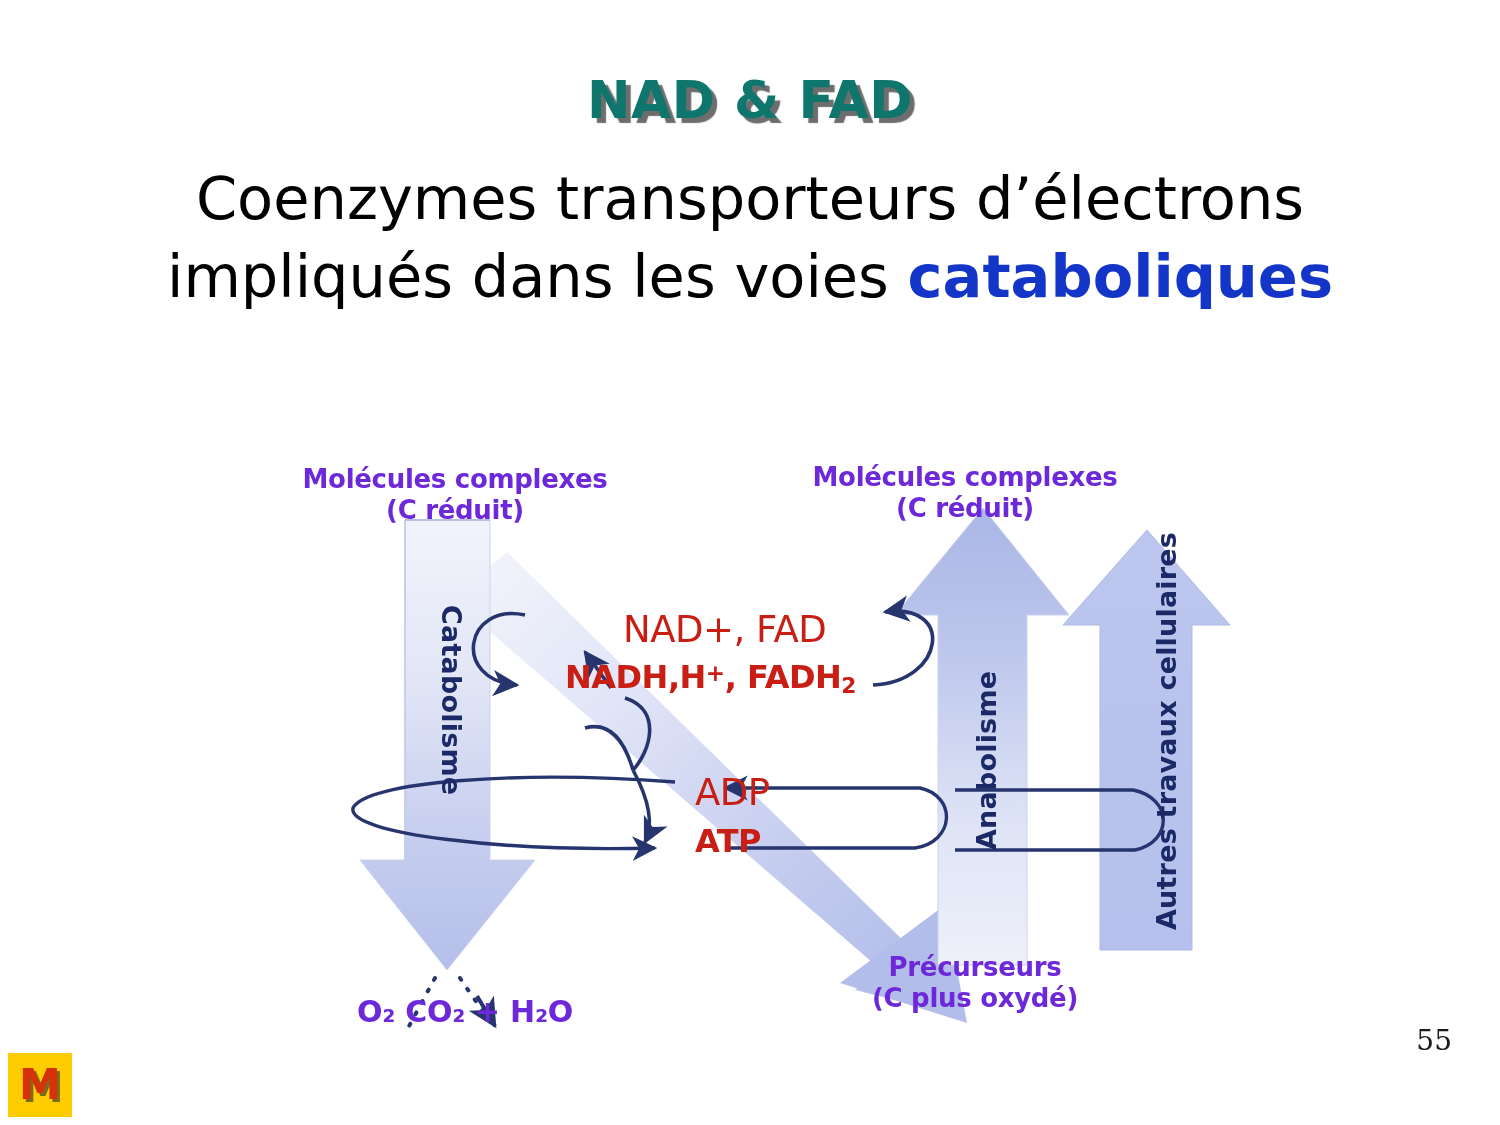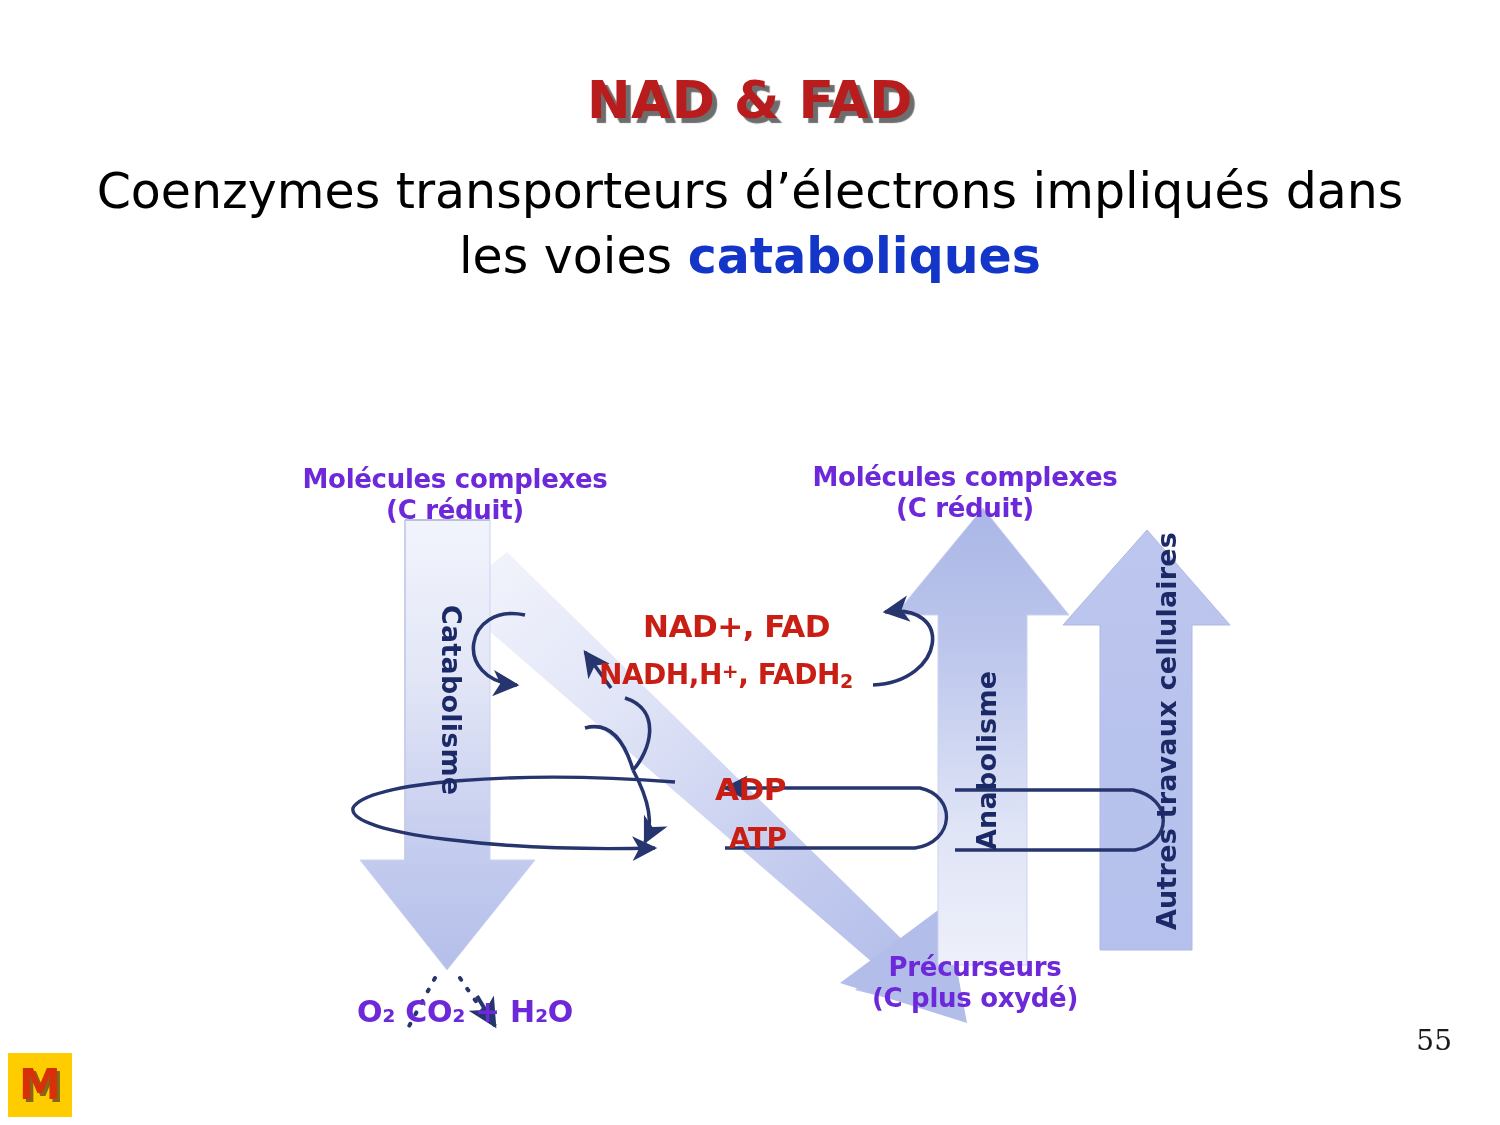--- a/index.html
+++ b/index.html
@@ -19,33 +19,33 @@
   .slide-title {
     position: absolute;
     top: 70px;
     left: 0;
     width: 1500px;
     text-align: center;
     font-family: "DejaVu Sans", "Liberation Sans", sans-serif;
     font-weight: bold;
     font-size: 52px;
     letter-spacing: 0.5px;
-    color: #b91c1c;
+    color: #0f766e;
     text-shadow: 5px 5px 1px rgba(60,60,60,0.75);
   }
 
   
   .slide-body {
     position: absolute;
     top: 160px;
     left: 75px;
     width: 1350px;
     text-align: center;
     font-family: "DejaVu Sans", "Liberation Sans", sans-serif;
-    font-size: 49px;
+    font-size: 59px;
     line-height: 1.32;
     color: #000000;
   }
   .slide-body .l3 { display: block; margin-top: 26px; }
   .kw-catabolic {
     color: #1436c8;
     font-weight: bold;
   }
 
   
@@ -72,22 +72,22 @@
   }
 
   
   .chem {
     position: absolute;
     font-family: "DejaVu Sans", "Liberation Sans", sans-serif;
     color: #c81e14;
     white-space: nowrap;
     letter-spacing: -0.5px;
   }
-  .chem.reg { font-weight: bold; font-size: 31px; margin-left: 20px; }
-  .chem.bold { font-weight: bold; font-size: 28px; margin-left: 34px; }
+  .chem.reg { font-weight: normal; font-size: 37px; }
+  .chem.bold { font-weight: bold; font-size: 32px; }
   .chem sub { font-size: 0.68em; vertical-align: -0.22em; }
   .chem sup { font-size: 0.72em; vertical-align: 0.30em; }
 
   
   .rot-cw {
     position: absolute;
     transform: rotate(90deg);
     transform-origin: left top;
     font-family: "DejaVu Sans", "Liberation Sans", sans-serif;
     font-weight: bold;

